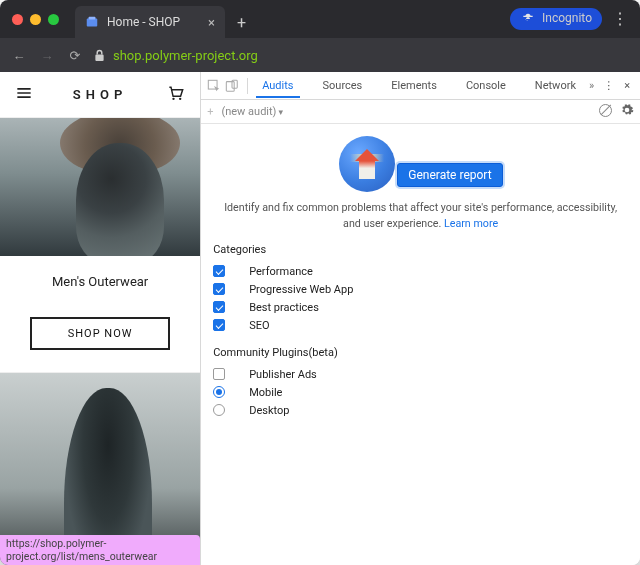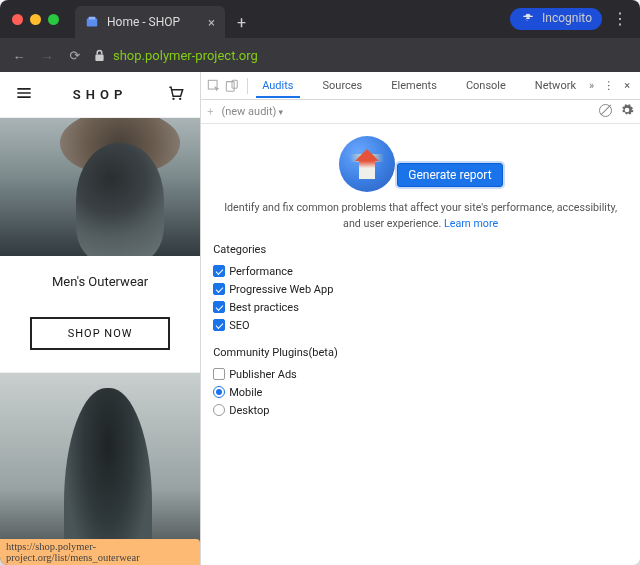--- a/index.html
+++ b/index.html
@@ -38,21 +38,21 @@
   .menu-ic, .cart-ic { width:20px; height:20px; }
   .shop-logo { flex:1; text-align:center; font-weight:600; letter-spacing:5px; font-size:13px; color:#222;}
   .hero { height:138px; background:linear-gradient(180deg,#aab4b6 0%, #7f8d8f 40%, #313a3e 100%); position:relative; overflow:hidden;}
   .hero::after{content:"";position:absolute;left:38%;top:18%;width:44%;height:86%;background:radial-gradient(circle at 40% 30%, #2a2e30 0%, #3a4144 35%, #545e60 60%, #6b7778 100%);border-radius:48% 48% 30% 30%;}
   .hero::before{content:"";position:absolute;left:30%;top:-6%;width:60%;height:48%;background:radial-gradient(circle at 50% 55%, #473f38 0%, #6a5c4f 50%, #8f8379 100%);border-radius:50%;}
   .card { background:#fff; text-align:center; padding:18px 10px 22px; border-bottom:1px solid #eee;}
   .card h3 { font-size:13px; font-weight:400; color:#222; margin-bottom:28px;}
   .shop-btn { display:inline-block; border:2px solid #222; padding:8px 36px; font-size:11px; letter-spacing:1px; color:#111; background:#fff;}
   .hero2 { flex:1; background:linear-gradient(180deg,#c9cfcf 0%, #99a3a3 60%, #3a4142 100%); position:relative; overflow:hidden;}
   .hero2::after{content:"";position:absolute;left:32%;top:8%;width:44%;height:100%;background:radial-gradient(ellipse at 50% 30%, #1e2426 0%, #2f383a 40%, #4a5558 70%);border-radius:48% 48% 20% 20% / 60% 60% 20% 20%;}
-  .statusbar{position:absolute;left:0;bottom:0;background:#fdba74;color:#444;font-size:10.5px;padding:2px 6px;border-top-right-radius:4px;font-family:Liberation Serif, serif;}
+  .statusbar{position:absolute;left:0;bottom:0;background:#f0abfc;color:#444;font-size:10.5px;padding:2px 6px;border-top-right-radius:4px;}
 
   
   .dt-tabs { height:28px; border-bottom:1px solid #d8d8d8; display:flex; align-items:center; padding:0 6px; gap:4px;}
   .dt-ic{opacity:.55;display:inline-flex;}
   .dt-sep{width:1px;height:16px;background:#d8d8d8;margin:0 4px;}
   .dt-tab{padding:6px 6px;color:#555;font-size:11px;}
   .dt-tab.active{color:#1a73e8;border-bottom:2px solid #1a73e8;padding-bottom:4px;}
   .dt-tabs .rest{margin-left:13px;color:#555;}
   .dt-more{color:#777;padding:0 3px;}
   .dt-kebab{margin-left:auto;color:#555;padding:0 2px;}
@@ -68,21 +68,21 @@
   .lh-hero{ text-align:center; }
   .lh-circle{ width:56px;height:56px;border-radius:50%;background:radial-gradient(circle at 35% 30%, #6aa8ff 0%, #3a7de0 55%, #2a5fc0 100%); margin:2px auto 8px; display:inline-flex; align-items:center; justify-content:center; position:relative;}
   .lh-house{width:24px;height:30px;position:relative;}
   .lh-house .roof{width:0;height:0;border-left:12px solid transparent;border-right:12px solid transparent;border-bottom:12px solid #e5533b;position:absolute;top:0;left:0;}
   .lh-house .body{width:16px;height:18px;background:linear-gradient(180deg,#e5533b 0%, #f1efe9 40%);position:absolute;top:12px;left:4px;}
   .lh-house .beam{position:absolute;top:5px;left:50%;width:34px;height:8px;background:linear-gradient(90deg,rgba(255,240,200,0) 0%, rgba(255,230,160,.95) 50%, rgba(255,240,200,0) 100%);transform:translateX(-50%);}
   .gen-btn{ display:inline-block; background:#1a73e8; color:#fff; border:1px solid #0b5dd7; border-radius:3px; padding:4px 10px; font-size:12px; box-shadow:0 0 0 2px rgba(26,115,232,.25); margin-bottom:8px;}
   .lh-desc{ color:#555; font-size:10.7px; line-height:1.45; padding:0 6px;}
   .lh-desc a{color:#1a73e8;text-decoration:none;text-align:center;}
   .sect-h{ font-size:11px; color:#222; margin:12px 0 6px; }
-  .chk-row{ display:flex; align-items:center; gap:4px; font-size:11px; color:#222; padding:2.5px 0;}
+  .chk-row{ display:flex; align-items:center; gap:24px; font-size:11px; color:#222; padding:2.5px 0;}
   .cb{ width:12px;height:12px;border:1px solid #9a9a9a;border-radius:2px;display:inline-flex;align-items:center;justify-content:center;}
   .cb.checked{background:#1a73e8;border-color:#1a73e8;}
   .cb.checked::after{content:"";width:6px;height:3px;border-left:1.6px solid #fff;border-bottom:1.6px solid #fff;transform:rotate(-45deg);margin-top:-1px;}
   .rb{ width:12px;height:12px;border:1px solid #9a9a9a;border-radius:50%;display:inline-flex;align-items:center;justify-content:center;}
   .rb.checked{border-color:#1a73e8;}
   .rb.checked::after{content:"";width:6px;height:6px;border-radius:50%;background:#1a73e8;}
   .chev{font-size:9px;color:#888;margin-left:2px;}
 </style>
 </head>
 <body>

